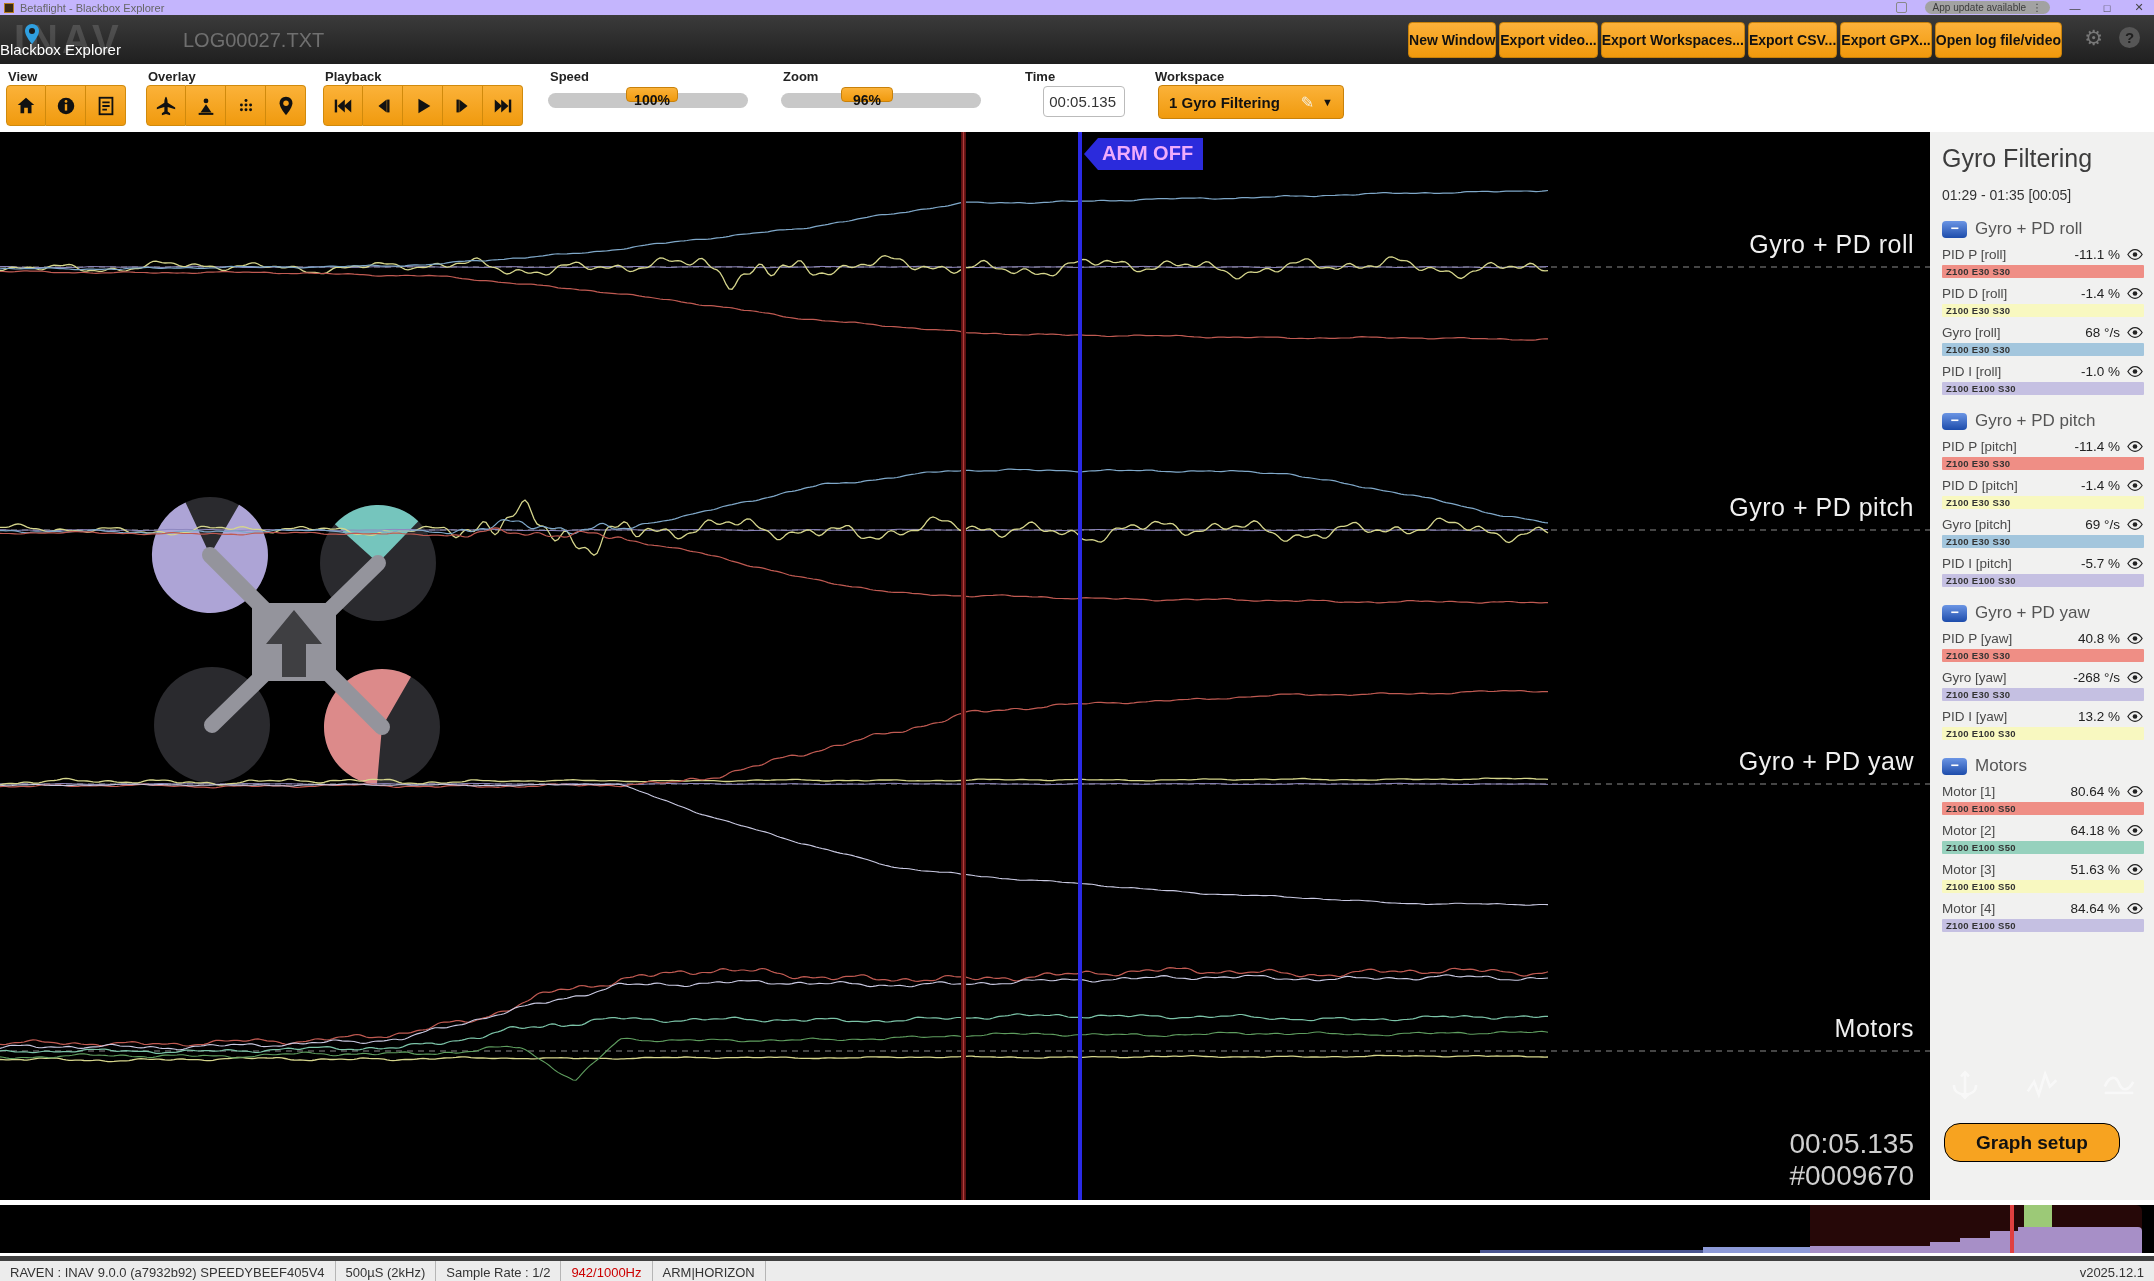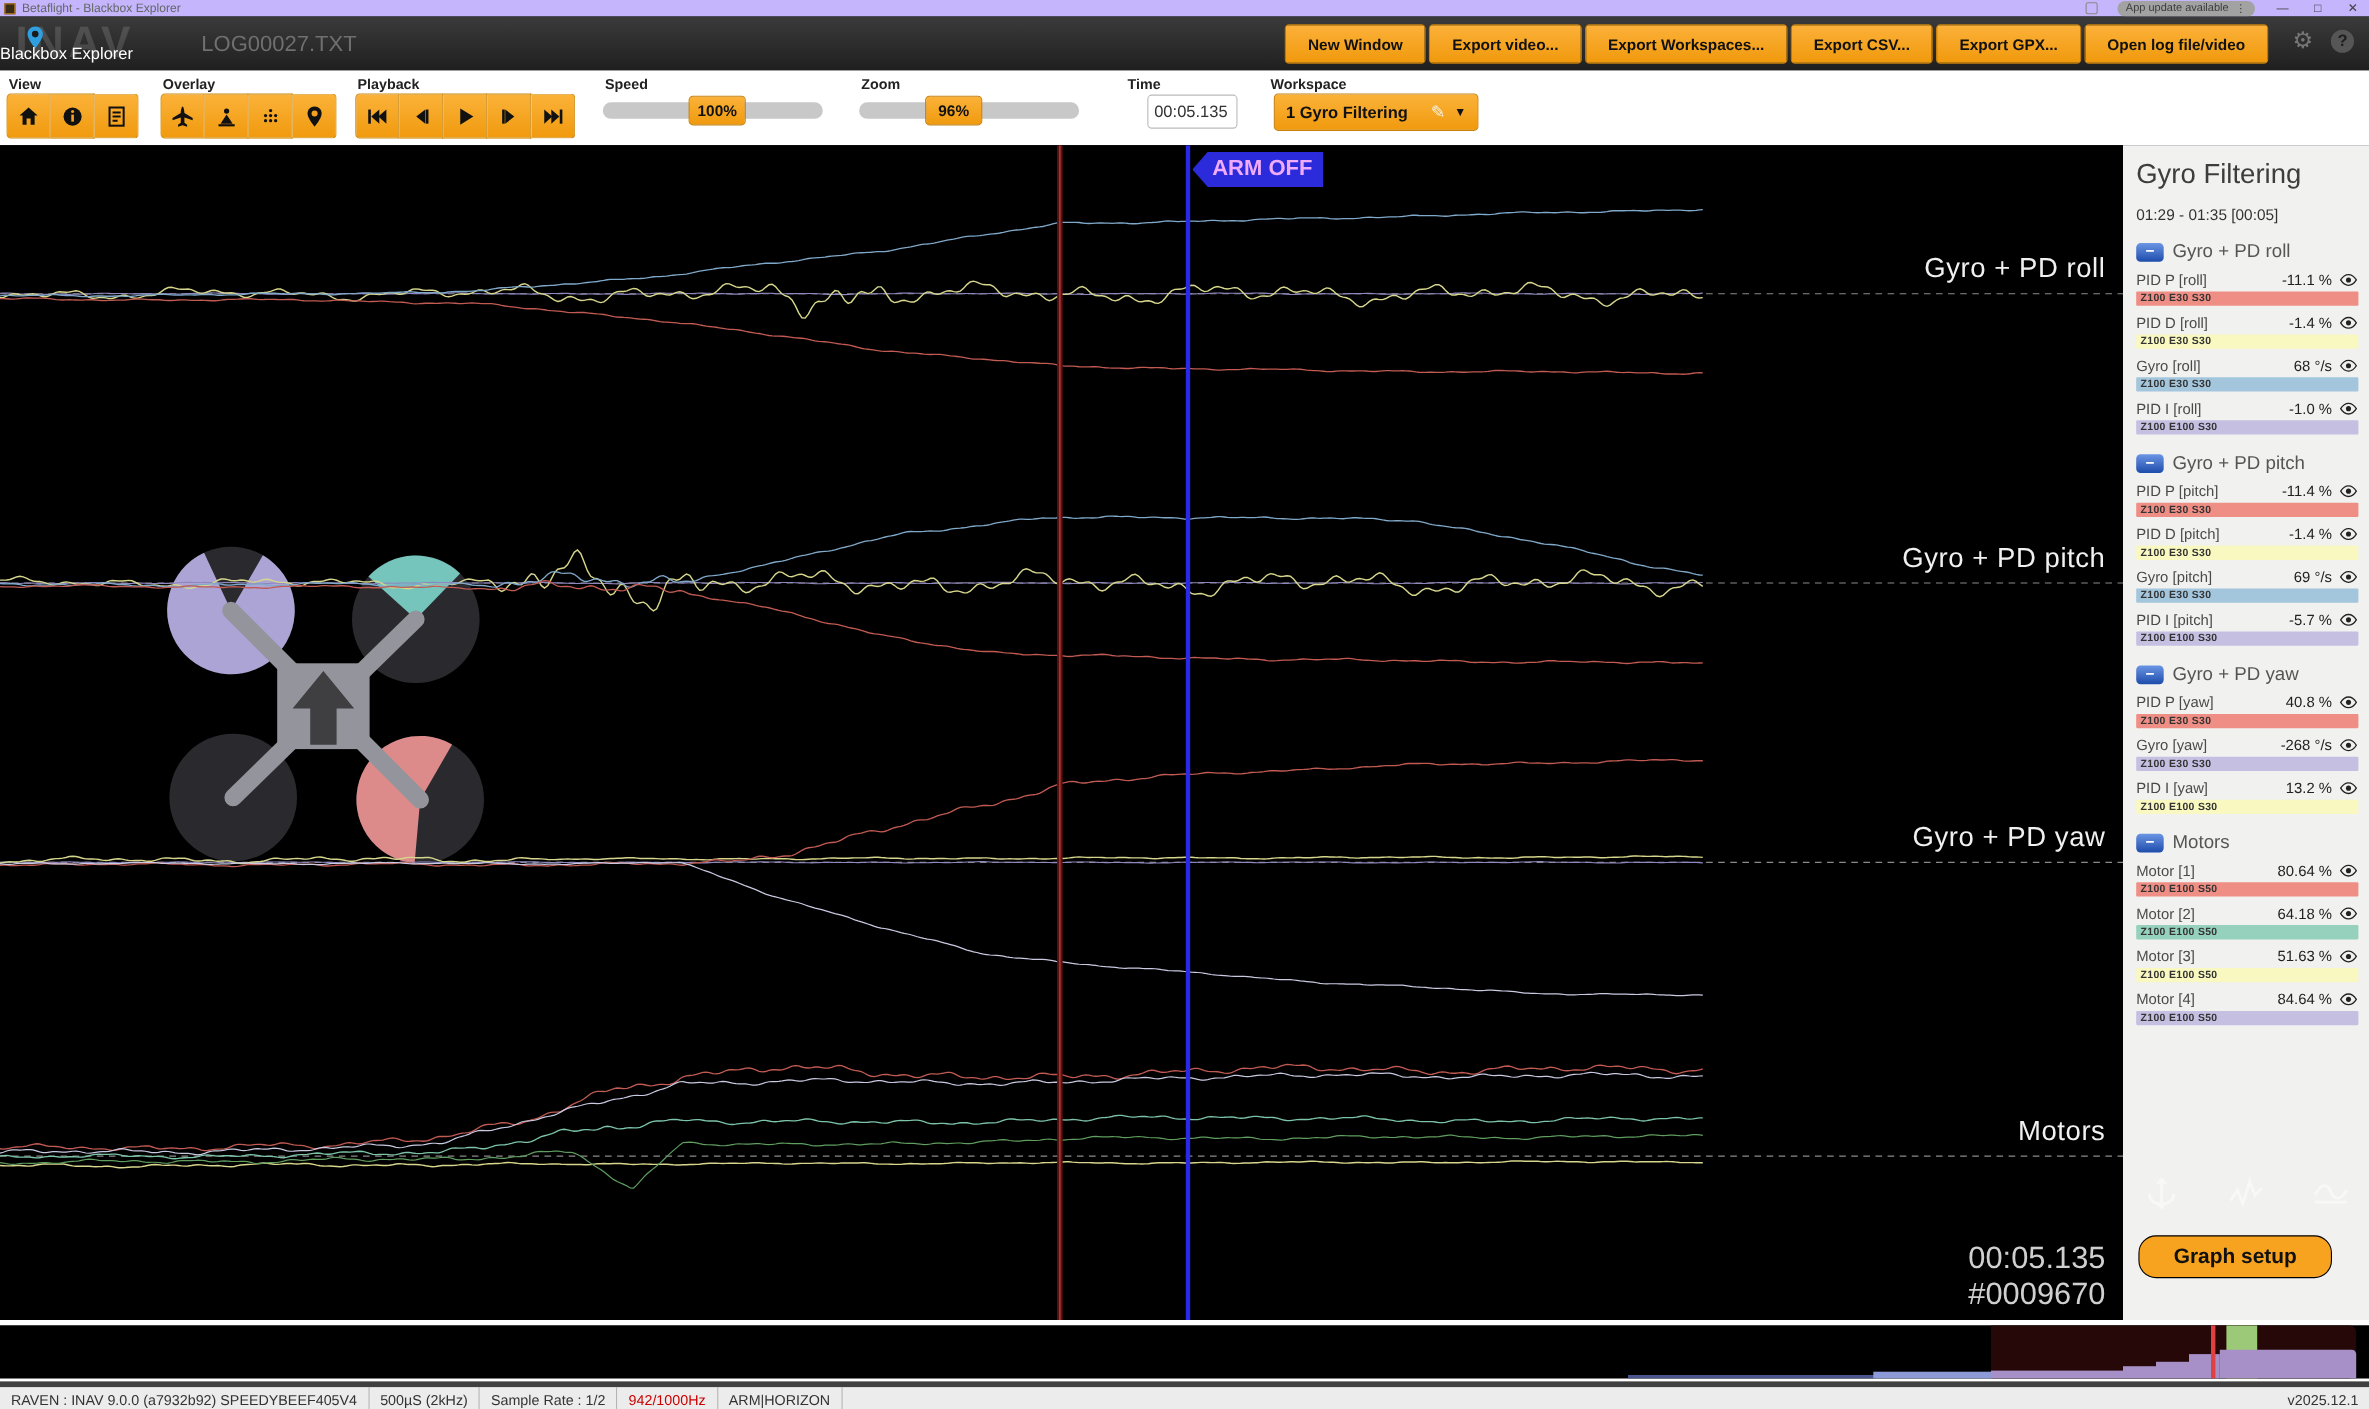--- a/index.html
+++ b/index.html
@@ -14,35 +14,35 @@
   .pill { background:#a2a2a2; color:#3c3c3c; border-radius:8px; font-size:10px; padding:1px 8px; display:flex; gap:6px; align-items:center; }
   .winbtn { font-size:11px; color:#444; width:14px; text-align:center; }
   
   .apphead { height:49px; background:linear-gradient(#3b3b3b,#1f1f1f); position:relative; }
   .logo-ghost { position:absolute; left:14px; top:2px; font-size:40px; color:rgba(255,255,255,0.14); letter-spacing:4px; font-weight:bold; }
   .pin-ic { position:absolute; left:24px; top:8px; }
   .appname { position:absolute; left:0px; top:26px; color:#fff; font-size:15px; }
   .logfile { position:absolute; left:183px; top:14px; color:#6f6f6f; font-size:20px; }
   .headbtns { position:absolute; right:92px; top:7px; display:flex; gap:3px; }
   .hbtn { background:linear-gradient(#fcb13a,#f0990c); border:1px solid #c8810a; border-radius:4px;
-    color:#111; font-size:14px; font-weight:bold; padding:9px 20px; white-space:nowrap; }
+    color:#111; font-size:14px; font-weight:bold; padding:9px 0; white-space:nowrap; }
   .gearhelp { position:absolute; right:14px; top:12px; display:flex; gap:16px; align-items:center; }
   .gear-ic { color:#777; font-size:21px; line-height:21px; }
   .help-ic { width:21px; height:21px; border-radius:50%; background:#565656; color:#1e1e1e; font-weight:bold;
     font-size:15px; text-align:center; line-height:21px; }
   
   .ctlbar { height:68px; background:#fff; position:relative; }
   .grplabel { position:absolute; top:5px; font-size:13px; font-weight:bold; color:#222; }
   .btngroup { position:absolute; top:21px; display:flex; }
   .tbtn { width:40px; height:41px; background:linear-gradient(#fbb239,#f09a0e); border:1px solid #d08a0c;
     border-left:none; display:flex; align-items:center; justify-content:center; }
   .tbtn:first-child { border-left:1px solid #d08a0c; border-radius:4px 0 0 4px; }
   .tbtn:last-child { border-radius:0 4px 4px 0; }
   .slider { position:absolute; top:29px; width:200px; height:15px; background:#c8c8c8; border-radius:8px; }
-  .knob { position:absolute; top:-6px; width:52px; height:27px; background:linear-gradient(#fbb239,#f09a0e);
+  .knob { position:absolute; top:-6px; width:52px; height:15px; background:linear-gradient(#fbb239,#f09a0e);
     border:1px solid #c8810a; border-radius:4px; color:#111; font-size:14px; font-weight:bold;
     text-align:center; line-height:25px; }
   .timeinput { position:absolute; top:22px; width:82px; height:31px; border:1px solid #bbb; border-radius:4px;
     font-size:15px; color:#333; text-align:right; padding-right:8px; font-family:"Liberation Sans",sans-serif; }
   .wsbtn { position:absolute; top:21px; width:186px; height:34px; background:linear-gradient(#fbb239,#f09a0e);
     border:1px solid #c8810a; border-radius:4px; display:flex; align-items:center; padding:0 10px; gap:8px; }
   .wsbtn .wslabel { color:#111; font-size:15px; font-weight:bold; flex:1; }
   .wsbtn .pencil { color:#f5f0e0; font-size:16px; }
   .wsbtn .caret { color:#111; font-size:11px; }
   

